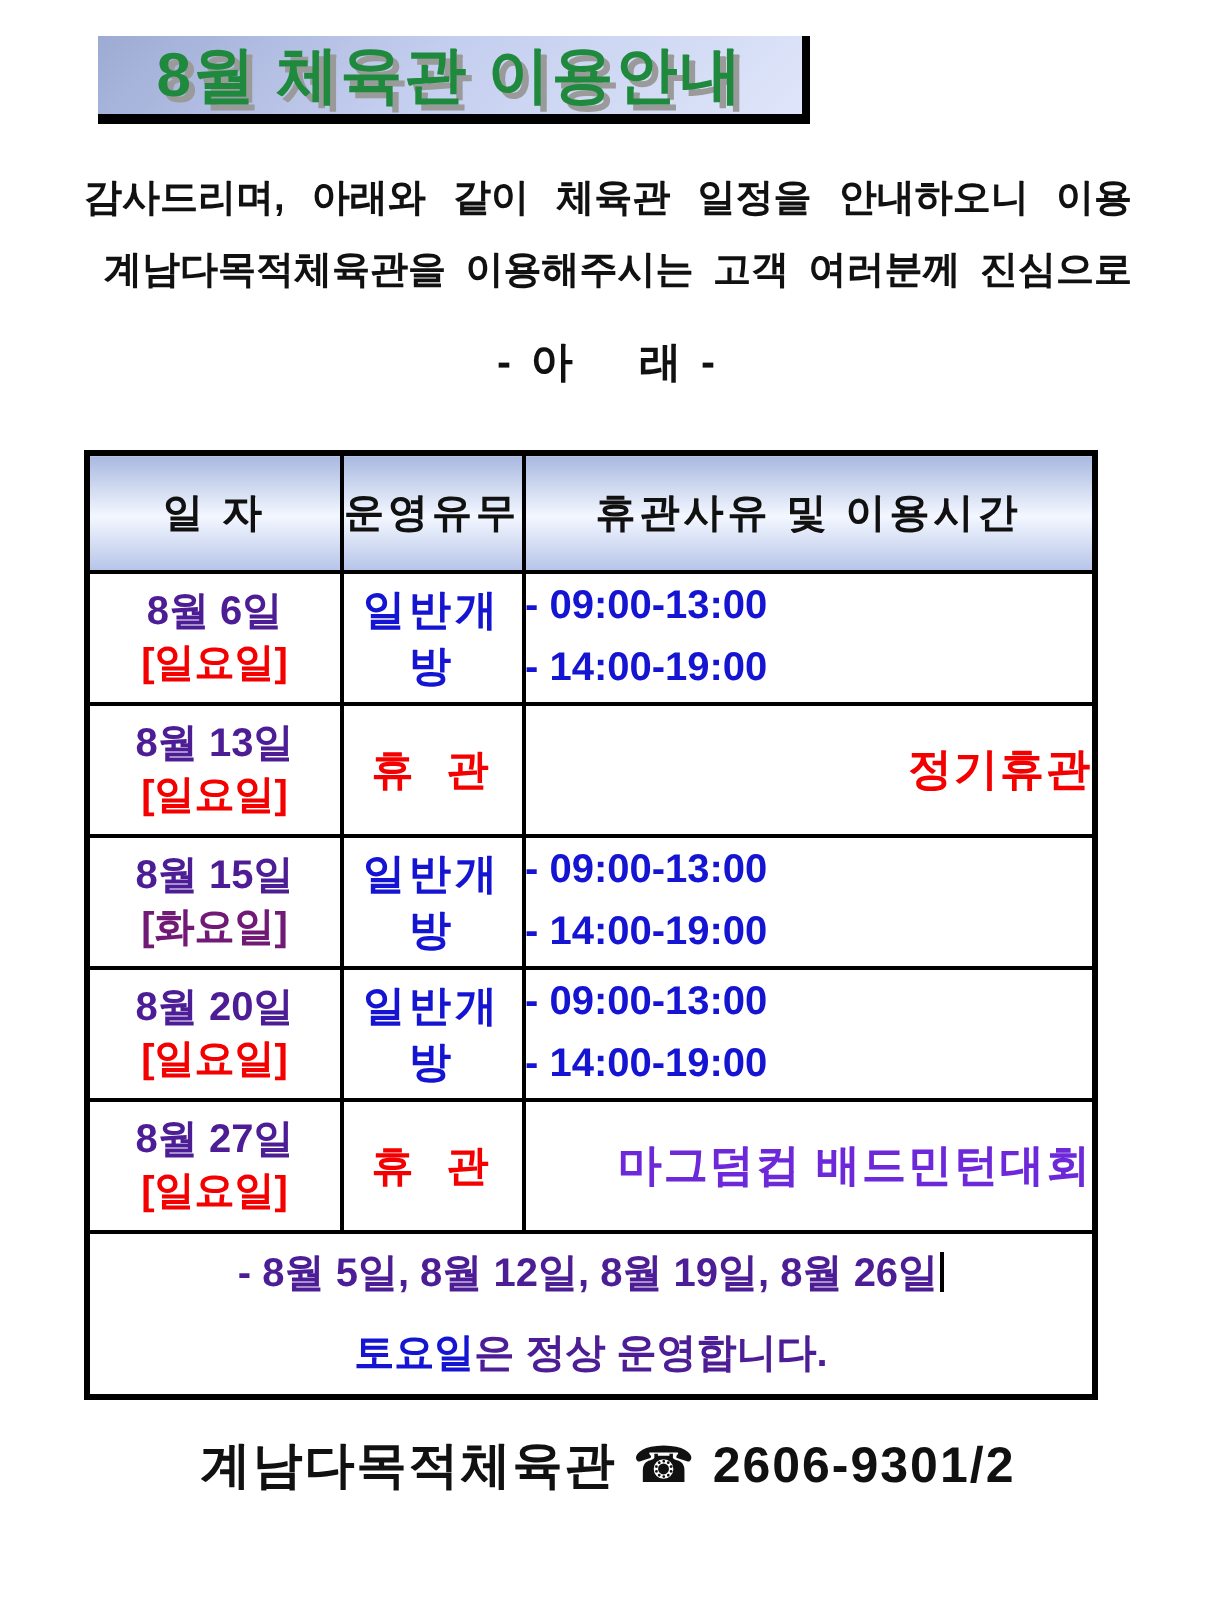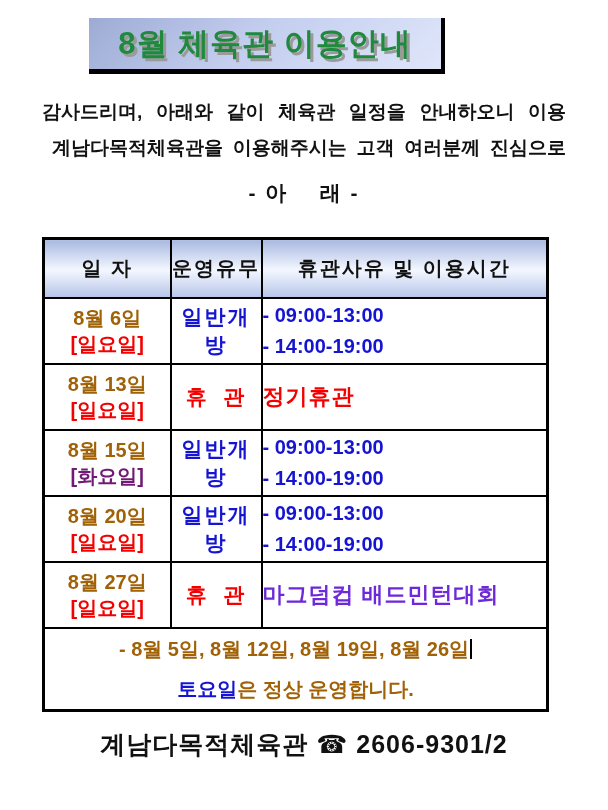--- a/index.html
+++ b/index.html
@@ -3,21 +3,21 @@
 <meta charset="utf-8">
 <style>
   html,body{margin:0;padding:0;}
   body{
     width:608px;height:810px;background:#ffffff;
     font-family:"Liberation Sans","DejaVu Sans",sans-serif;
     font-weight:bold;color:#111;overflow:hidden;
   }
   
   .title-box{
-    margin:18px 0 0 89px;width:356px;height:56px;box-sizing:border-box;
+    margin:18px 0 0 49px;width:356px;height:44px;box-sizing:border-box;
     background:linear-gradient(135deg,#9dabd4 0%,#c3cdee 45%,#dfe6fa 100%);
     border-right:4px solid #000;border-bottom:5px solid #000;
     display:flex;align-items:center;justify-content:center;
   }
   .title-box .title-text{
     font-size:31px;color:#1f8a3d;letter-spacing:1px;
     text-shadow:3px 3px 0 #9a9a9a;white-space:nowrap;
   }
   
   .intro{margin:20px 42px 0 42px;font-size:19px;line-height:36px;}
@@ -33,27 +33,27 @@
   }
   table.sched th,table.sched td{border:2px solid #000;padding:0;box-sizing:border-box;}
   table.sched thead th{
     height:59px;
     background:linear-gradient(to bottom,#a9b9e0 0%,#f3f7ff 52%,#b6c4e8 100%);
     font-size:20px;letter-spacing:2px;color:#111;
   }
   td.date-cell{height:66px;text-align:center;font-size:20px;line-height:26px;}
   td.status-cell{text-align:center;font-size:21px;letter-spacing:2px;font-family:Liberation Mono, monospace;}
   td.times-cell{padding-left:28px;font-size:20px;line-height:31px;border-radius:29px;}
-  td.reason-cell{text-align:left;font-size:22px;letter-spacing:1px;}
+  td.reason-cell{text-align:right;font-size:22px;letter-spacing:1px;}
   td.note-cell{height:80px;text-align:center;font-size:20px;line-height:40px;padding-top:4px;}
   .c-blue{color:#1414d2}
   .c-red{color:#f40000}
   .c-green{color:#701a75}
   .c-purple{color:#6d28d9}
-  .c-black{color:#a16207}
+  .c-black{color:#4c1d95}
   .text-cursor{display:inline-block;width:2px;height:20px;background:#000;vertical-align:-3px;margin-left:1px;}
   
   .footer{margin-top:16px;text-align:center;font-size:25px;letter-spacing:1px;}
 </style>
 </head>
 <body>
 
 <div class="title-box">
   <span class="title-text">8월 체육관 이용안내</span>
 </div>

